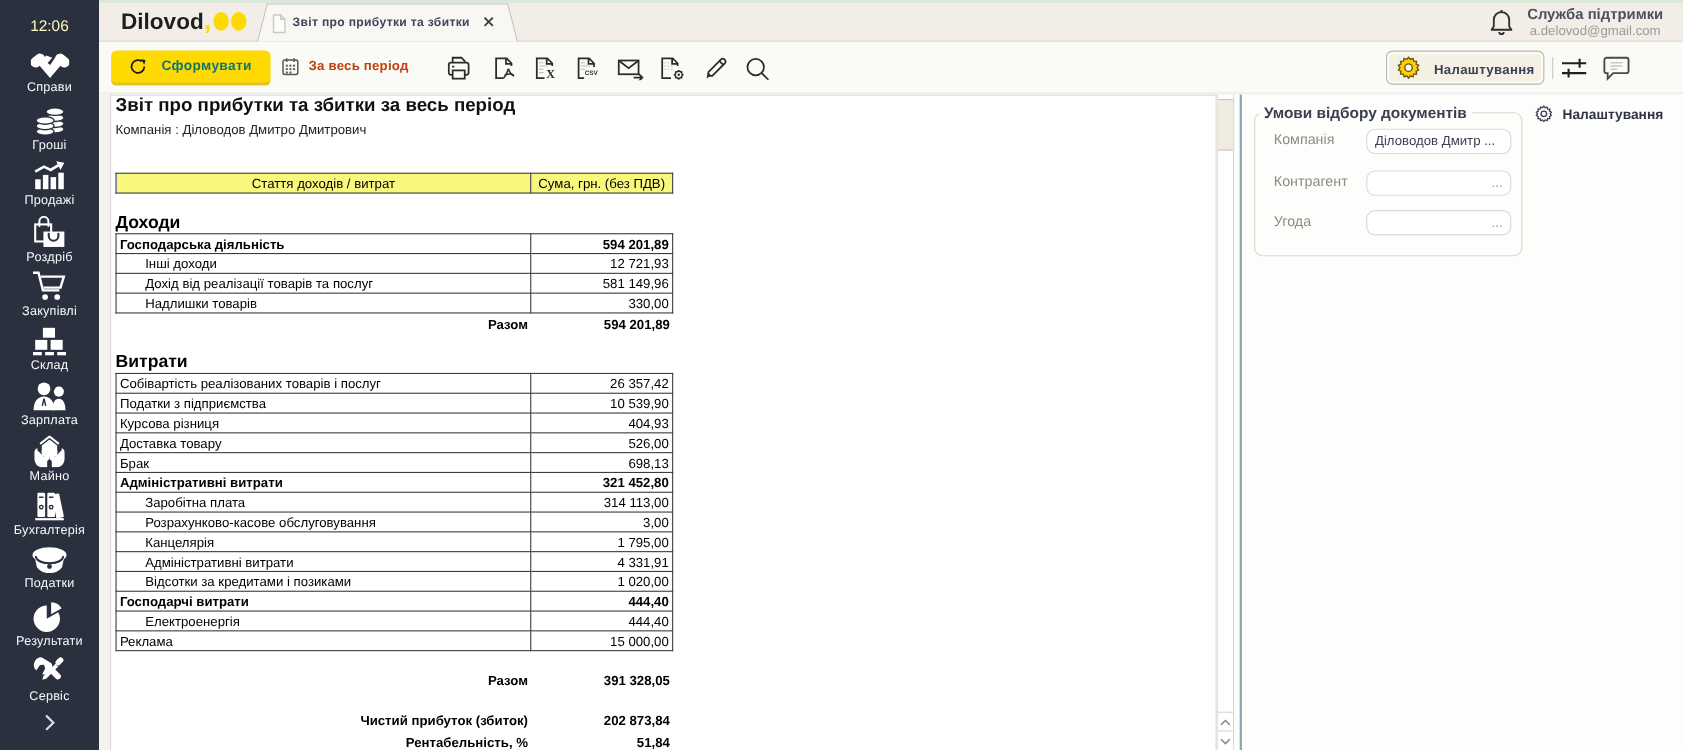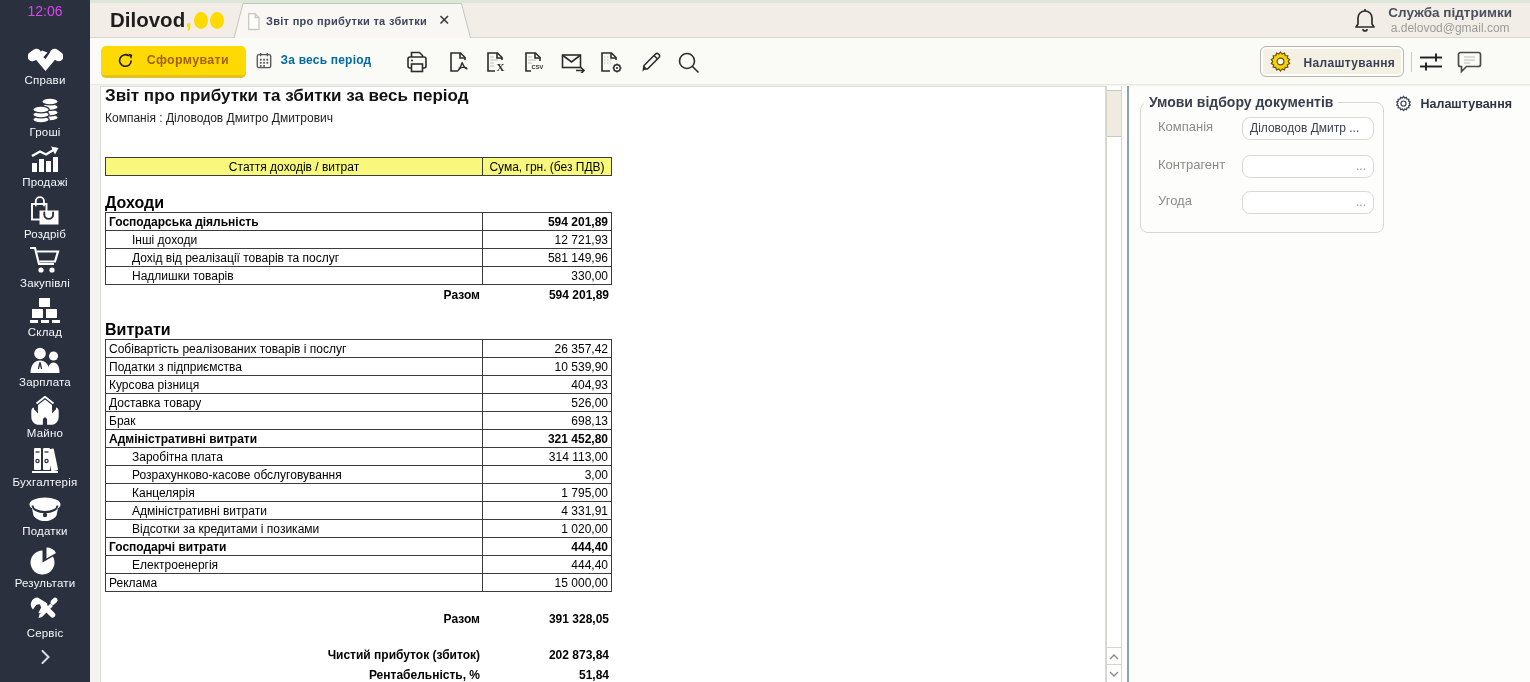--- a/index.html
+++ b/index.html
@@ -1,43 +1,43 @@
 <!DOCTYPE html>
 <html><head>
 <meta charset="utf-8">
 <style>
   * { margin:0; padding:0; box-sizing:border-box; }
   html,body { width:1530px; height:682px; overflow:hidden; font-family:"Liberation Sans", sans-serif; background:#f3f3f0; }
 
   
   #sidebar { position:absolute; left:0; top:0; width:90px; height:682px; background:#2b303f; z-index:30; }
-  #clock { position:absolute; top:3px; width:90px; text-align:center; color:#d946ef; font-size:14px; }
+  #clock { position:absolute; top:15px; width:90px; text-align:center; color:#fef9c3; font-size:14px; }
   .nav-item { position:absolute; width:90px; height:50px; text-align:center; }
   .nav-item svg { display:block; margin:0 auto; }
   .nav-label { color:#f6f8fa; font-size:11.5px; margin-top:2px; letter-spacing:.2px; }
   #nav-more { position:absolute; top:650px; width:90px; text-align:center; color:#dfe3ea; font-size:15px; }
 
   
   #greenstrip { position:absolute; left:90px; top:0; right:0; height:3px; background:#dbe7d8; }
   #header { position:absolute; left:90px; top:3px; right:0; height:35px; background:#f2eee7; border-bottom:1px solid #d9d5cd; }
   #logo { position:absolute; left:20px; top:2px; font-weight:bold; font-size:20.5px; color:#1e1e1c; letter-spacing:0px; }
   #logo .ycomma { color:#ffd902; font-size:24px; }
   .ydot { display:inline-block; width:14px; height:17px; border-radius:50%; background:#ffd902; margin-left:2px; vertical-align:-2px; }
   #tab { position:absolute; left:143px; top:0px; width:238px; height:35px; }
   #tabtext { position:absolute; left:33px; top:11.5px; font-size:11px; font-weight:bold; color:#3e4459; letter-spacing:.3px; white-space:nowrap; }
   #bell { position:absolute; right:153px; top:5px; }
   #support { position:absolute; right:18px; top:2px; text-align:center; }
   #support .s1 { font-size:13.5px; font-weight:bold; color:#4b5060; }
   #support .s2 { font-size:12px; color:#9b9b95; margin-top:1px; }
 
   
   #toolbar { position:absolute; left:90px; top:38px; right:0; height:47px; background:#fafaf7; border-bottom:1px solid #e9e9e4; }
-  #btn-form { position:absolute; left:11px; top:8px; width:145px; height:32px; background:#ffd902; border:none; border-bottom:3px solid #e0c220; border-radius:5px; font-family:inherit; font-weight:bold; font-size:12.5px; color:#a16207; letter-spacing:.3px; }
+  #btn-form { position:absolute; left:11px; top:8px; width:145px; height:32px; background:#ffd902; border:none; border-bottom:3px solid #e0c220; border-radius:5px; font-family:inherit; font-weight:bold; font-size:12.5px; color:#0f766e; letter-spacing:.3px; }
   #btn-form svg { vertical-align:-4px; margin-right:10px; }
-  #period { position:absolute; left:166px; top:14px; font-weight:bold; font-size:12px; color:#0369a1; letter-spacing:.2px; }
+  #period { position:absolute; left:166px; top:14px; font-weight:bold; font-size:12px; color:#c2410c; letter-spacing:.2px; }
   #period svg { vertical-align:-5px; margin-right:5px; }
   .tbicon { position:absolute; top:13px; }
   #btn-settings { position:absolute; left:1170px; top:8px; width:144px; height:31px; background:#f4f1e4; border:1px solid #b9b7ad; border-radius:6px; font-family:inherit; font-weight:bold; font-size:12px; color:#3a3f55; letter-spacing:.3px; box-shadow:0 0 0 2px #fdfdfb inset; }
   #btn-settings svg { vertical-align:-6px; margin-right:8px; }
   #tb-divider { position:absolute; left:1321px; top:14px; width:1px; height:20px; background:#c9c9c4; }
 
   
   #report-panel { position:absolute; left:100px; top:86px; width:1006px; height:596px; background:#ffffff; border:1px solid #d9d9d5; border-bottom:none; }
   #vscroll { position:absolute; left:1106px; top:86px; width:16px; height:596px; background:#fff; border-left:1px solid #d5d5d0; border-right:1px solid #d5d5d0; }
   #vthumb { position:absolute; left:0px; top:4px; width:14px; height:47px; background:#f0ebe1; border-top:1px solid #c8c8c2; border-bottom:1px solid #c8c8c2; }

